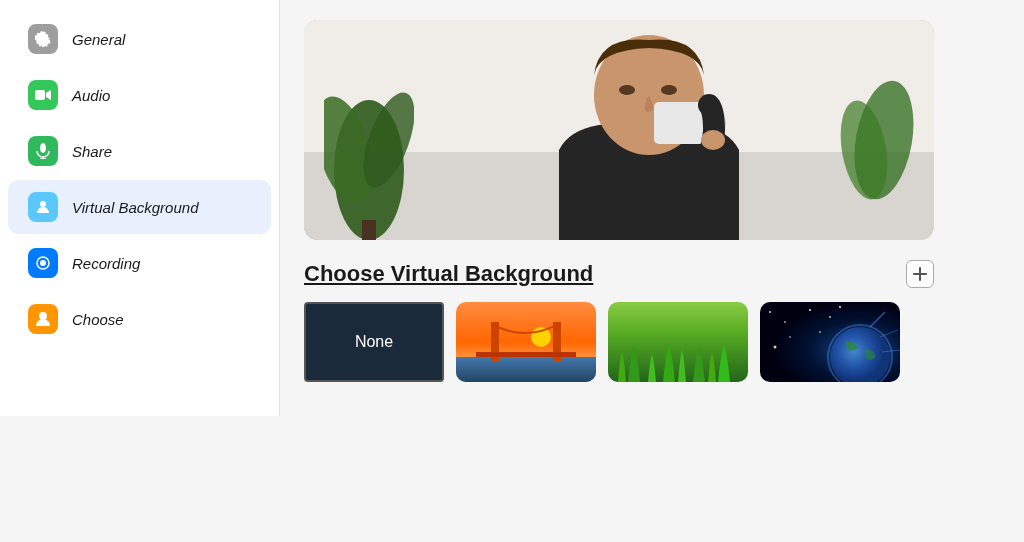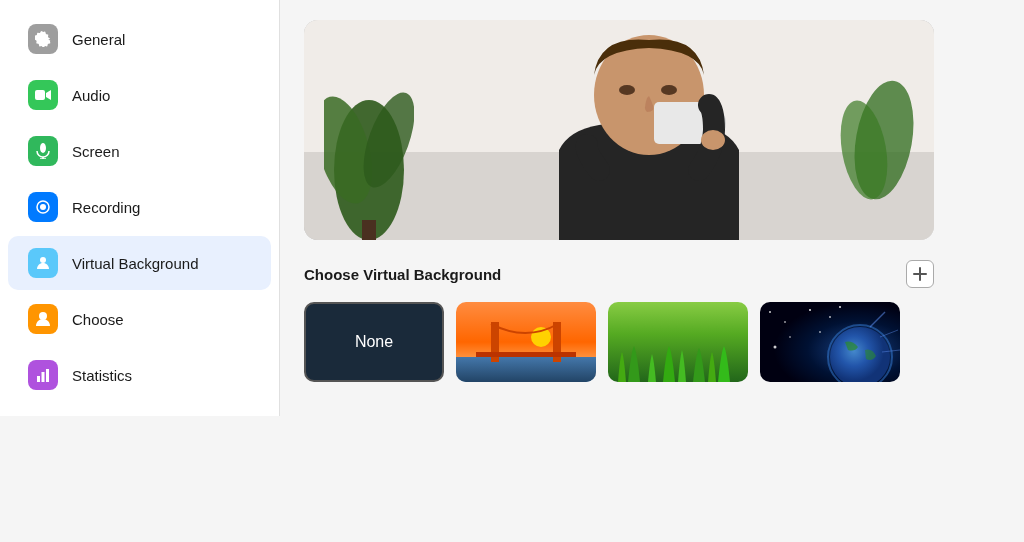--- a/index.html
+++ b/index.html
@@ -14,20 +14,21 @@
 
     
     .sidebar {
       width: 280px;
       min-width: 280px;
       background: #ffffff;
       height: 416px;
       padding-top: 10px;
       border-right: 1px solid #e0e0e0;
       overflow: hidden;
+      font-style: italic;
     }
 
     .sidebar-item {
       display: flex;
       align-items: center;
       padding: 12px 20px;
       cursor: pointer;
       border-radius: 10px;
       margin: 2px 8px;
       gap: 14px;
@@ -116,23 +117,24 @@
     }
 
     .choose-header {
       display: flex;
       align-items: center;
       justify-content: space-between;
       margin-bottom: 14px;
     }
 
     .choose-title {
-      font-size: 15px;
+      font-size: 22px;
       font-weight: 600;
       color: #1a1a1a;
+      text-decoration: underline;
     }
 
     .add-button {
       width: 28px;
       height: 28px;
       border: 1.5px solid #aaa;
       border-radius: 6px;
       background: white;
       cursor: pointer;
       display: flex;
@@ -155,21 +157,21 @@
       cursor: pointer;
       flex-shrink: 0;
       position: relative;
     }
 
     .bg-none {
       background: #1a2a3a;
       display: flex;
       align-items: center;
       justify-content: center;
-      border-radius: 10px;
+      border-radius: 4px;
       border: 2px solid #555;
     }
 
     .bg-none-label {
       color: white;
       font-size: 16px;
       font-weight: 500;
     }
 
     
@@ -201,65 +203,55 @@
 
   <div class="sidebar-item">
     <div class="icon-wrap icon-green2">
       <svg width="16" height="16" viewBox="0 0 16 16" fill="white">
         <ellipse cx="8" cy="5" rx="3" ry="5"></ellipse>
         <path d="M2 8a6 6 0 0012 0" stroke="white" stroke-width="1.5" fill="none"></path>
         <line x1="8" y1="14" x2="8" y2="16" stroke="white" stroke-width="1.5"></line>
         <line x1="5" y1="16" x2="11" y2="16" stroke="white" stroke-width="1.5"></line>
       </svg>
     </div>
-    <span class="item-label">Screen</span>
-  </div>
-
-
+    <span class="item-label">Share</span>
+  </div>
+
+
+
+  <div class="sidebar-item active">
+    <div class="icon-wrap icon-cyan">
+      <svg width="16" height="16" viewBox="0 0 16 16" fill="white">
+        <circle cx="8" cy="5" r="3"></circle>
+        <path d="M2 14c0-3.3 2.7-6 6-6s6 2.7 6 6"></path>
+      </svg>
+    </div>
+    <span class="item-label">Virtual Background</span>
+  </div>
 
   <div class="sidebar-item">
     <div class="icon-wrap icon-blue2">
       <svg width="14" height="14" viewBox="0 0 14 14" fill="white">
         <circle cx="7" cy="7" r="6" fill="none" stroke="white" stroke-width="1.5"></circle>
         <circle cx="7" cy="7" r="3"></circle>
       </svg>
     </div>
     <span class="item-label">Recording</span>
   </div>
 
-  <div class="sidebar-item active">
-    <div class="icon-wrap icon-cyan">
-      <svg width="16" height="16" viewBox="0 0 16 16" fill="white">
-        <circle cx="8" cy="5" r="3"></circle>
-        <path d="M2 14c0-3.3 2.7-6 6-6s6 2.7 6 6"></path>
-      </svg>
-    </div>
-    <span class="item-label">Virtual Background</span>
-  </div>
-
   <div class="sidebar-item">
     <div class="icon-wrap icon-orange">
       <svg width="14" height="16" viewBox="0 0 14 16" fill="white">
         <circle cx="7" cy="5" r="4"></circle>
         <path d="M0 15c0-3.9 3.1-7 7-7s7 3.1 7 7"></path>
       </svg>
     </div>
     <span class="item-label">Choose</span>
   </div>
 
-  <div class="sidebar-item">
-    <div class="icon-wrap icon-purple">
-      <svg width="14" height="14" viewBox="0 0 14 14" fill="white">
-        <rect x="1" y="8" width="3" height="6"></rect>
-        <rect x="5.5" y="4" width="3" height="10"></rect>
-        <rect x="10" y="1" width="3" height="13"></rect>
-      </svg>
-    </div>
-    <span class="item-label">Statistics</span>
-  </div>
 </nav>
 
 <main class="main-content">
 
   <div class="video-preview">
     <div class="video-bg">
 
       <div class="wall"></div>
       <div class="floor"></div>
 

